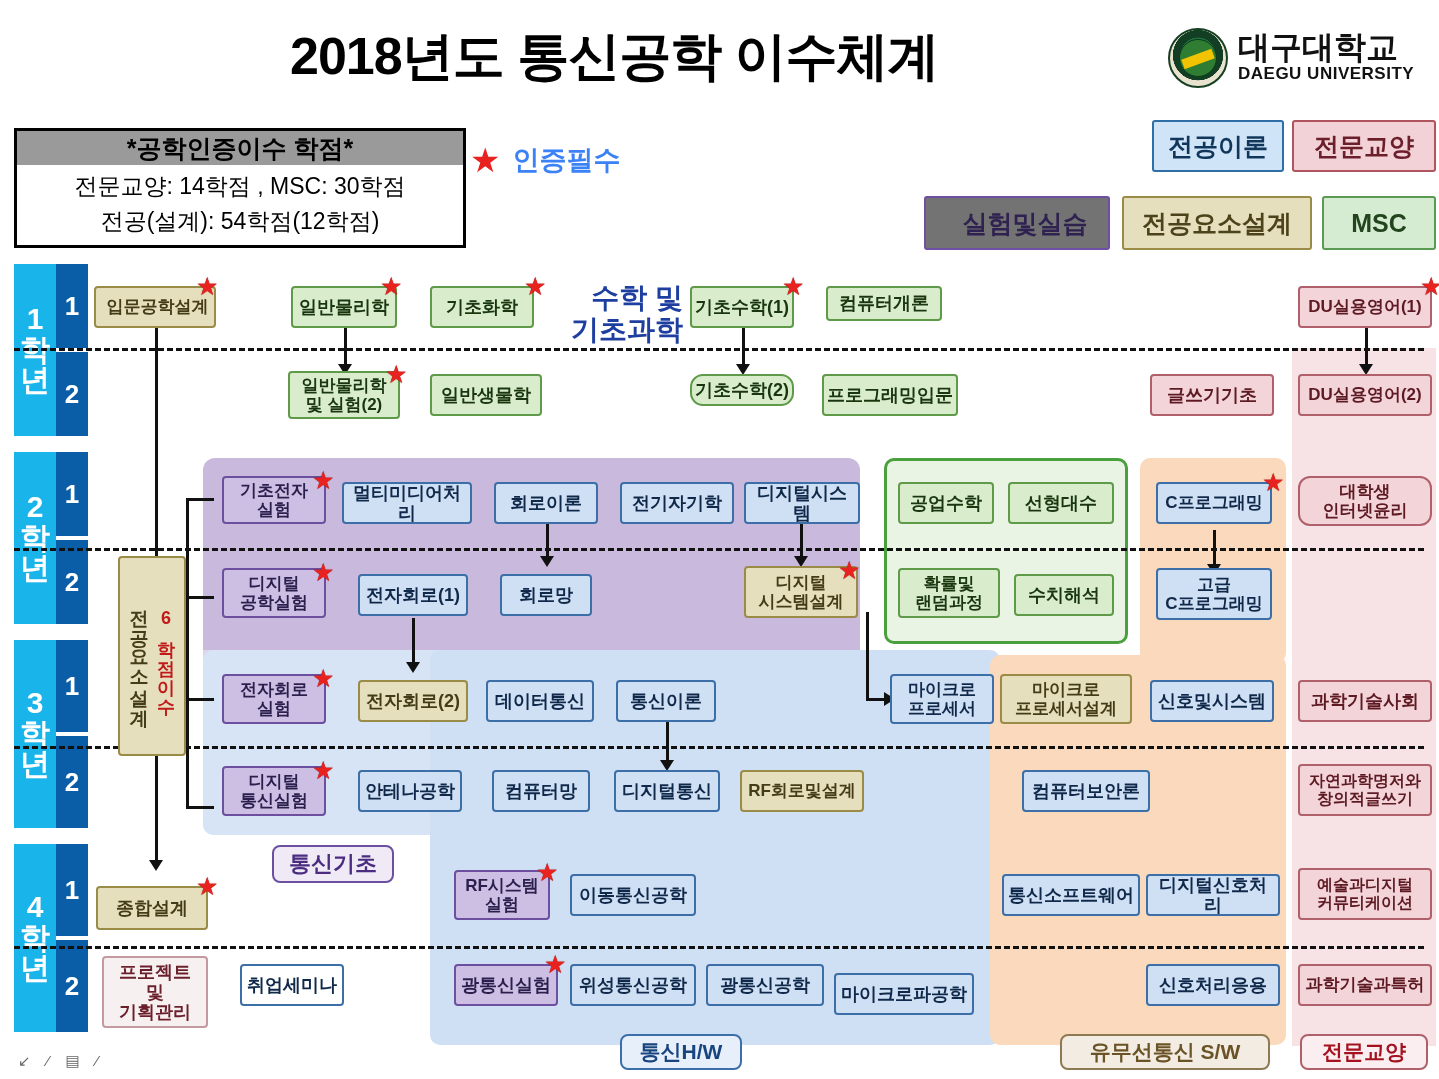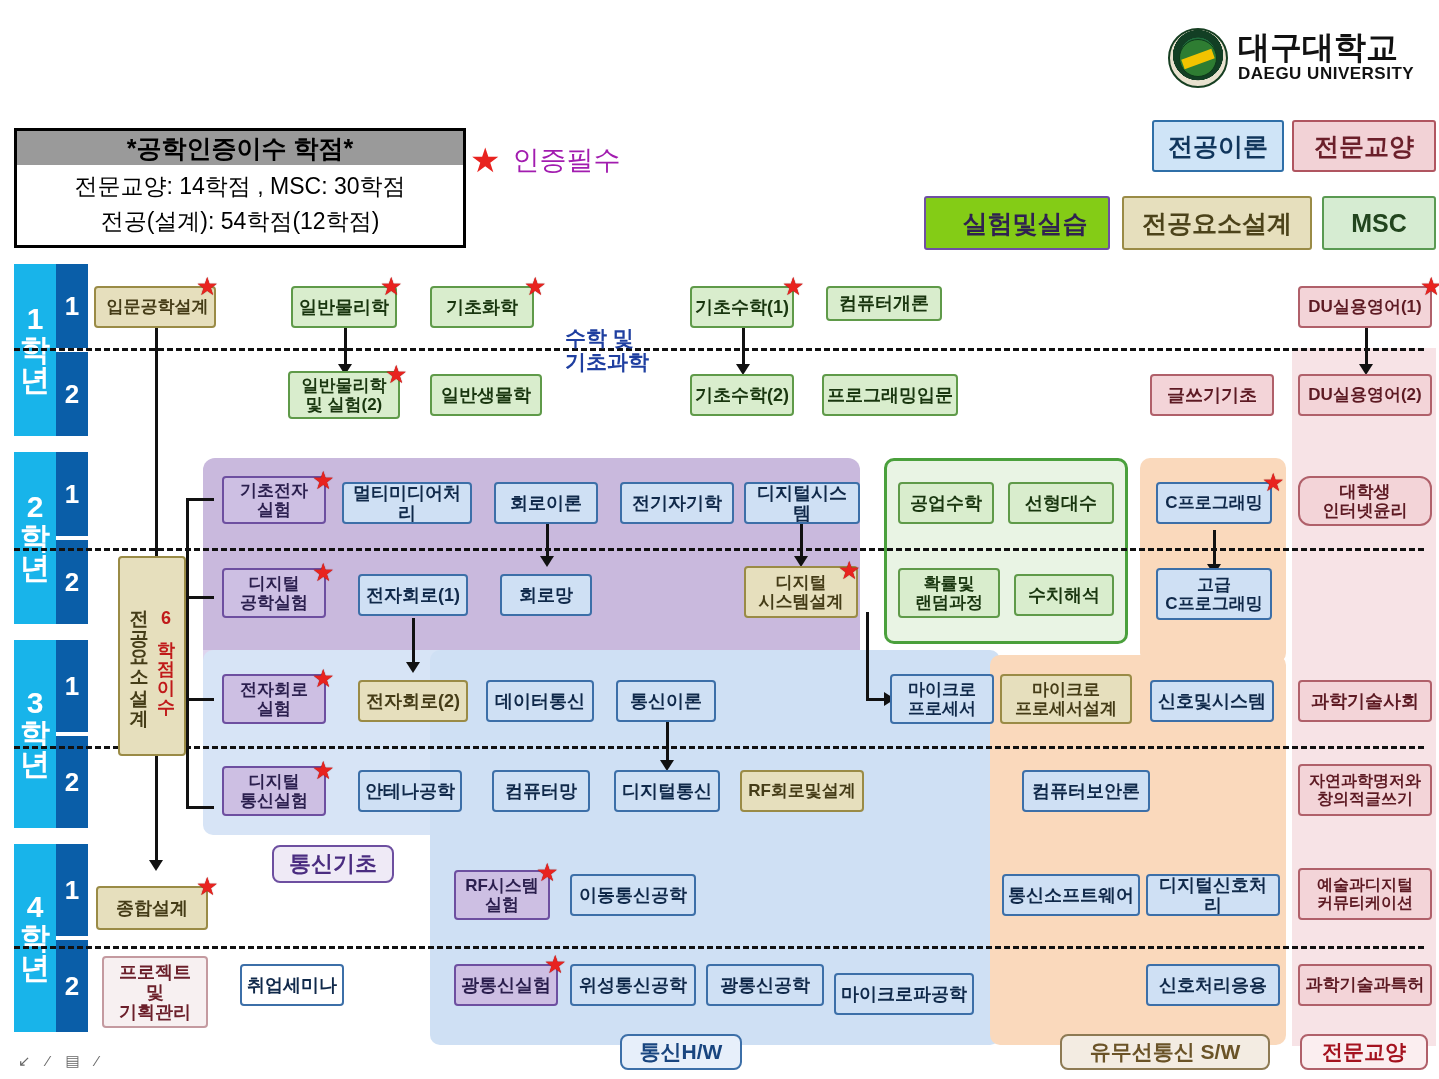--- a/index.html
+++ b/index.html
@@ -15,30 +15,30 @@
   .logo .kr{position:absolute;left:70px;top:-2px;font-size:32px;font-weight:bold;color:#111;}
   .logo .en{position:absolute;left:70px;top:36px;font-size:17px;font-weight:bold;color:#111;letter-spacing:0.5px;}
 
   
   .creditbox{position:absolute;left:14px;top:128px;width:452px;height:120px;border:3px solid #000;background:#fff;box-sizing:border-box;}
   .creditbox .hdr{background:#9a9a9a;color:#000;font-size:25px;font-weight:bold;text-align:center;line-height:34px;height:34px;}
   .creditbox .l1{text-align:center;font-size:23px;color:#000;margin-top:6px;}
   .creditbox .l2{text-align:center;font-size:23px;color:#000;margin-top:4px;}
 
   .legend-star{position:absolute;left:470px;top:142px;display:flex;align-items:center;gap:12px;}
-  .legend-star .lbl{font-size:27px;font-weight:normal;color:#a21caf;text-align:center;}
+  .legend-star .lbl{font-size:27px;font-weight:bold;color:#3b82f6;text-align:center;}
 
   .star{color:#e8231f;font-size:26px;line-height:1;display:inline-block;}
   .star-abs{position:absolute;font-size:25px;color:#e8231f;text-shadow:0 0 1px #7a0c0c;}
 
   
   .chip{position:absolute;border:2px solid;box-sizing:border-box;display:flex;align-items:center;justify-content:center;font-weight:bold;border-radius:3px;}
   .chip.theory{left:1152px;top:120px;width:132px;height:52px;font-size:25px;background:#cfe4f7;border-color:#2f6fa8;color:#11365c;}
   .chip.gened{left:1292px;top:120px;width:144px;height:52px;font-size:25px;background:#f2d2d6;border-color:#b05560;color:#6b1f2a;}
-  .chip.lab{left:924px;top:196px;width:186px;height:54px;font-size:25px;background:#84cc16;border-color:#6e4fa3;color:#2f2150;padding-left:16px;}
+  .chip.lab{left:924px;top:196px;width:186px;height:54px;font-size:25px;background:#737373;border-color:#6e4fa3;color:#2f2150;padding-left:16px;}
   .chip.design{left:1122px;top:196px;width:190px;height:54px;font-size:25px;background:#e6dfbd;border-color:#9a8b46;color:#4c431a;}
   .chip.msc{left:1322px;top:196px;width:114px;height:54px;font-size:25px;background:#d6ecd2;border-color:#5a9a52;color:#22451e;}
 
   
   .yearcell{position:absolute;left:14px;width:42px;background:#18b4ea;color:#fff;display:flex;align-items:center;justify-content:center;font-weight:bold;font-size:30px;line-height:1.02;text-align:center;}
   .semcell{position:absolute;left:56px;width:32px;background:#0a5ea8;color:#fff;display:flex;align-items:center;justify-content:center;font-weight:bold;font-size:26px;}
   .dashline{position:absolute;left:14px;width:1410px;border-top:3px dashed #111;}
 
   
   .zone{position:absolute;box-sizing:border-box;}
@@ -61,38 +61,39 @@
   .b-white{background:#ffffff;border-color:#3c6fa8;color:#10294a;}
   .b-plain{background:#f7f0f1;border-color:#c49aa0;color:#6b1f2a;}
 
   
   .vline{position:absolute;background:#111;width:3px;}
   .hline{position:absolute;background:#111;height:3px;}
   .arrowdown{position:absolute;width:0;height:0;border-left:7px solid transparent;border-right:7px solid transparent;border-top:11px solid #111;}
   .arrowright{position:absolute;width:0;height:0;border-top:7px solid transparent;border-bottom:7px solid transparent;border-left:11px solid #111;}
 
   
-  .mathlbl{position:absolute;left:565px;top:282px;width:118px;text-align:left;font-size:21px;font-weight:bold;color:#1f3fa0;line-height:1.15;margin-top:44px;}
+  .mathlbl{position:absolute;left:565px;top:282px;width:118px;text-align:right;font-size:28px;font-weight:bold;color:#1f3fa0;line-height:1.15;}
   .tagbox{position:absolute;box-sizing:border-box;border:2px solid;border-radius:8px;display:flex;align-items:center;justify-content:center;font-weight:bold;}
   .tag-commbasic{left:272px;top:845px;width:122px;height:38px;background:#efeaf6;border-color:#6d4fa0;color:#4a2c80;font-size:22px;}
   .tag-hw{left:620px;top:1034px;width:122px;height:36px;background:#e7effa;border-color:#3c6fa8;color:#19457f;font-size:21px;}
   .tag-sw{left:1060px;top:1034px;width:210px;height:36px;background:#f3ece2;border-color:#8d7a53;color:#6a5327;font-size:21px;}
   .tag-gened{left:1300px;top:1034px;width:128px;height:36px;background:#fbeef0;border-color:#b0606a;color:#a4121f;font-size:21px;}
 
   .designrail{position:absolute;left:118px;top:556px;width:68px;height:200px;background:#e6dfbd;border:2px solid #9a8b46;border-radius:4px;box-sizing:border-box;display:flex;align-items:center;justify-content:center;gap:2px;}
   .designrail .vtext{writing-mode:vertical-rl;text-orientation:upright;font-size:19px;font-weight:bold;color:#453d18;letter-spacing:1px;}
   .designrail .vtext.red{color:#c01a1a;font-size:18px;}
 
   .bottomicons{position:absolute;left:18px;top:1052px;font-size:15px;color:#666;letter-spacing:6px;}
 </style>
 </head>
 <body>
 
 <div id="root">
 
+  <div class="title">2018년도 통신공학 이수체계</div>
   <div class="logo">
     <div class="seal">
       <div class="inner"></div>
         <div class="bar"></div>
     </div>
     <div class="kr">대구대학교</div>
     <div class="en">DAEGU UNIVERSITY</div>
   </div>
 
   <div class="creditbox">
@@ -205,21 +206,21 @@
   <div class="star-abs" style="left:1420px;top:272px;">★</div>
 
   <div class="box b-green" style="left:288px;top:371px;width:112px;height:48px;font-size:17px;flex-direction:column;">
     <span>일반물리학</span>
       <span>및 실험(2)</span>
   </div>
   <div class="star-abs" style="left:385px;top:360px;">★</div>
 
   <div class="box b-green" style="left:430px;top:374px;width:112px;height:42px;font-size:18px;text-align:center;">일반생물학</div>
 
-  <div class="box b-green" style="left:690px;top:374px;width:104px;height:42px;font-size:18px;">기초수학(2)</div>
+  <div class="box b-green" style="left:690px;top:374px;width:104px;height:32px;font-size:18px;border-radius:13px;">기초수학(2)</div>
 
   <div class="box b-green" style="left:822px;top:374px;width:136px;height:42px;font-size:18px;">프로그래밍입문</div>
 
   <div class="box b-red" style="left:1150px;top:374px;width:124px;height:42px;font-size:18px;">글쓰기기초</div>
   <div class="box b-red" style="left:1298px;top:374px;width:134px;height:42px;font-size:17px;">DU실용영어(2)</div>
 
   <div class="box b-purple" style="left:222px;top:476px;width:104px;height:48px;font-size:17px;flex-direction:column;">
     <span>기초전자</span>
       <span>실험</span>
   </div>

